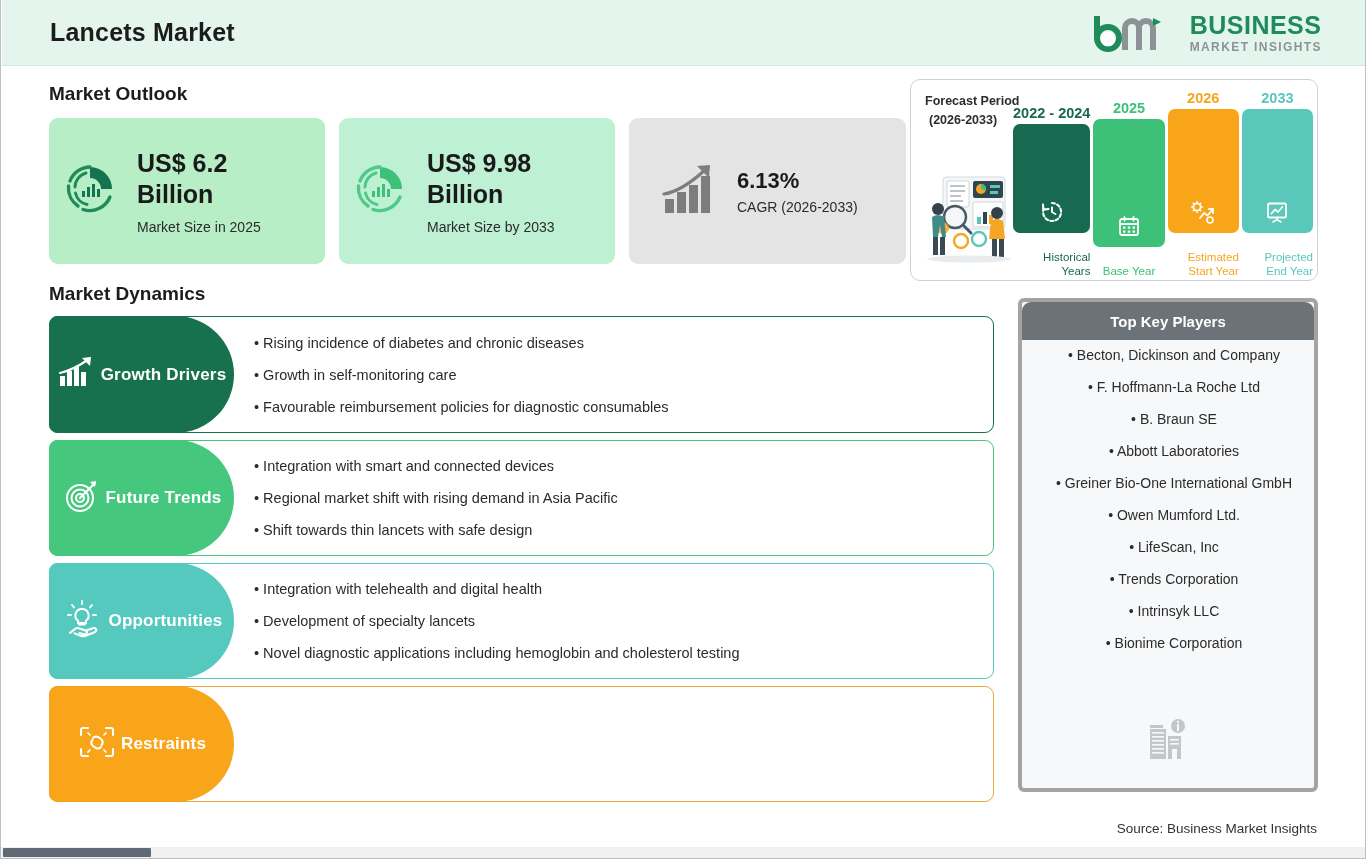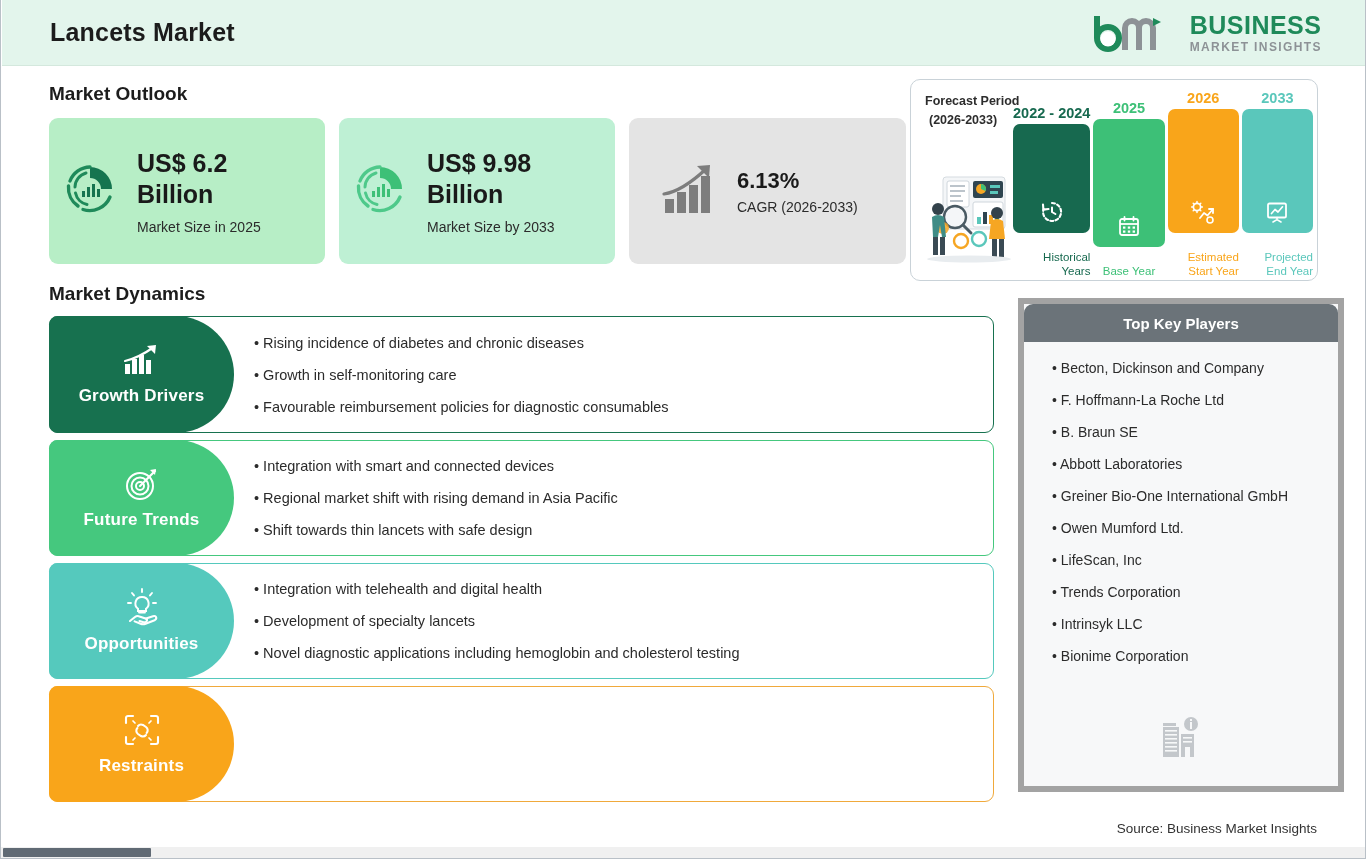--- a/index.html
+++ b/index.html
@@ -72,41 +72,41 @@
   
   .dyn { position: absolute; left: 48px; width: 945px; }
   .dyn-row { position: absolute; left: 0; width: 945px; }
   .dyn-box {
     position: absolute; left: 0; width: 945px; height: 100%;
     border: 1px solid; border-radius: 9px; background: #fff;
   }
   .dyn-pill {
     position: absolute; left: 0; top: 0; width: 185px; height: 100%;
     border-radius: 9px 62px 62px 9px;
-    display: flex; flex-direction: column; align-items: center; justify-content: center; gap: 4px;
+    display: flex; flex-direction: row; align-items: center; justify-content: center; gap: 4px;
     z-index: 2;
   }
   .dyn-pill-label { font-size: 17px; font-weight: bold; color: #fff; letter-spacing: .2px; }
   .dyn-list { position: absolute; left: 205px; top: 0; right: 18px; height: 100%;
     display: flex; flex-direction: column; justify-content: center; gap: 16px; }
   .dyn-li { font-size: 14.5px; color: #2b2b2b; }
   .dyn-li::before { content: "• "; }
 
   
   .players {
-    position: absolute; left: 1017px; top: 298px; width: 326px; height: 494px;
-    border-radius: 0; background: #f7f8f9; overflow: hidden;
-    border: 6px solid #a3a3a3;
+    position: absolute; left: 1017px; top: 298px; width: 300px; height: 494px;
+    border-radius: 6px; background: #f7f8f9; overflow: hidden;
+    border: 4px solid #a3a3a3;
   }
   .players-head {
     height: 38px; background: #6b7379; display: flex; align-items: center; justify-content: center;
     border-radius: 9px 9px 0 0;
   }
   .players-head-txt { color: #fff; font-size: 15px; font-weight: bold; }
-  .players-list { padding: 18px 16px 0 28px; display: flex; flex-direction: column; gap: 16px; }
+  .players-list { padding: 7px 16px 0 28px; display: flex; flex-direction: column; gap: 16px; text-align: center; }
   .player-li { font-size: 14px; color: #2b2b2b; }
   .player-li::before { content: "• "; }
   .players-icon { position: absolute; left: 50%; transform: translateX(-50%); bottom: 22px; }
 
   
   .source { position: absolute; right: 48px; top: 821px; font-size: 13.5px; color: #333; }
 
   
   .scrollbar { position: absolute; left: 0; bottom: 0; width: 1366px; height: 11px; background: #f0f0f0; }
   .scroll-thumb { position: absolute; left: 2px; top: 1px; width: 148px; height: 9px; background: #606a74; border-radius: 1px; }

